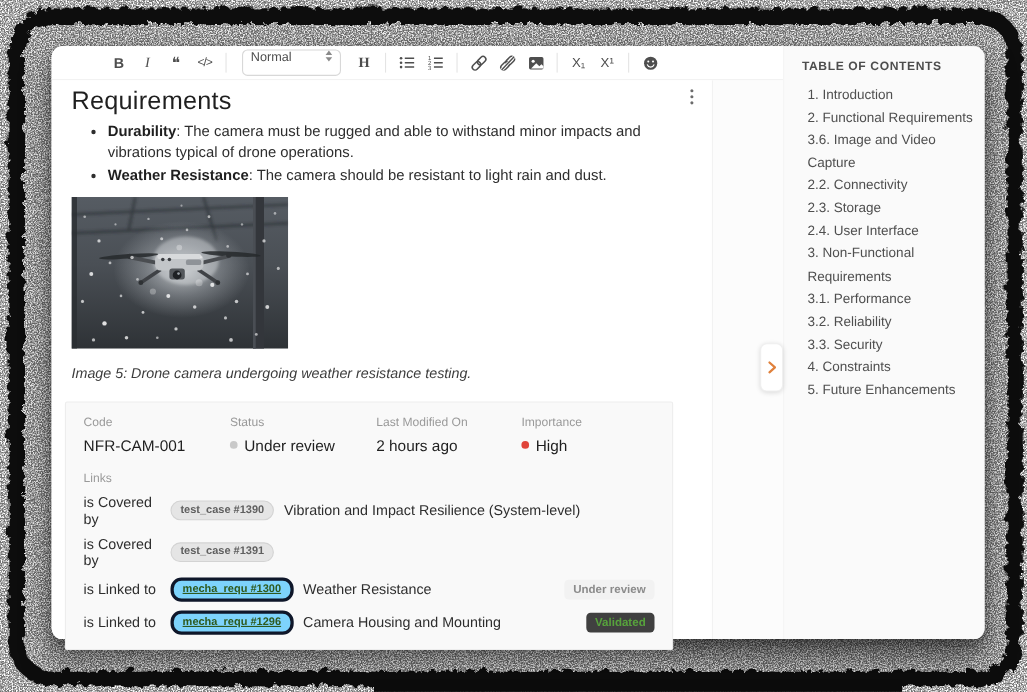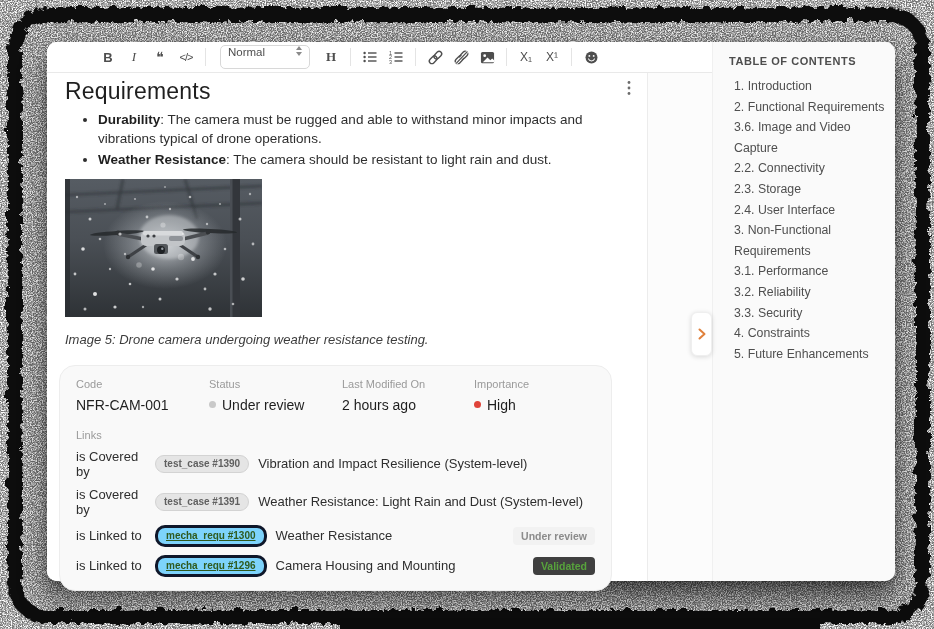--- a/index.html
+++ b/index.html
@@ -34,21 +34,21 @@
   .page-inner{position:relative;padding:5px 18px 0;}
   h1.doc-h{margin:0;font-size:23px;font-weight:400;color:#1f1f1f;letter-spacing:.2px;}
   .kebab{position:absolute;right:12px;top:3px;border:none;background:transparent;cursor:pointer;padding:4px;}
   ul.bullets{margin:6px 0 0;padding-left:33px;}
   ul.bullets li{font-size:13.5px;line-height:1.38;color:#2e2e2e;margin-bottom:3px;}
   ul.bullets b{font-weight:700;color:#1f1f1f;}
   figure.fig{margin:9px 0 0;padding:0;width:197px;height:138px;cursor:pointer;}
   .caption{margin-top:15px;font-style:italic;font-size:13px;color:#3c3c3c;}
 
   
-  .card{margin:18px 0 0 -6px;width:553px;background:#f9f9f9;border:1px solid #ededed;border-radius:16px;
+  .card{margin:18px 0 0 -6px;width:553px;background:#f9f9f9;border:1px solid #ededed;border-radius:2px;
         padding:12px 16px 13px;box-sizing:border-box;}
   .fields{display:flex;}
   .field{box-sizing:border-box;}
   .f0{width:133px;} .f1{width:133px;} .f2{width:132px;} .f3{flex:1;}
   .flabel{font-size:11px;color:#9a9a9a;margin-bottom:7px;}
   .fvalue{font-size:14px;color:#1f1f1f;display:flex;align-items:center;gap:6px;}
   .dot{width:7px;height:7px;border-radius:50%;flex:none;}
   .dot-gray{background:#c9c9c9;}
   .dot-red{background:#e0443a;}
   .links-label{margin-top:16px;font-size:11px;color:#9a9a9a;}
@@ -329,21 +329,20 @@
             <div class="links-label">Links</div>
 
             <div class="link-row">
               <span class="rel">is Covered by</span>
               <span class="pill pill-gray">test_case #1390</span>
               <span class="ltitle">Vibration and Impact Resilience (System-level)</span>
             </div>
             <div class="link-row">
               <span class="rel">is Covered by</span>
               <span class="pill pill-gray">test_case #1391</span>
-              <span class="ltitle">Weather Resistance: Light Rain and Dust (System-level)</span>
             </div>
             <div class="link-row">
               <span class="rel">is Linked to</span>
               <span class="pill pill-green">mecha_requ #1300</span>
               <span class="ltitle">Weather Resistance</span>
               <span class="sbadge sb-gray">Under review</span>
             </div>
             <div class="link-row">
               <span class="rel">is Linked to</span>
               <span class="pill pill-green">mecha_requ #1296</span>

